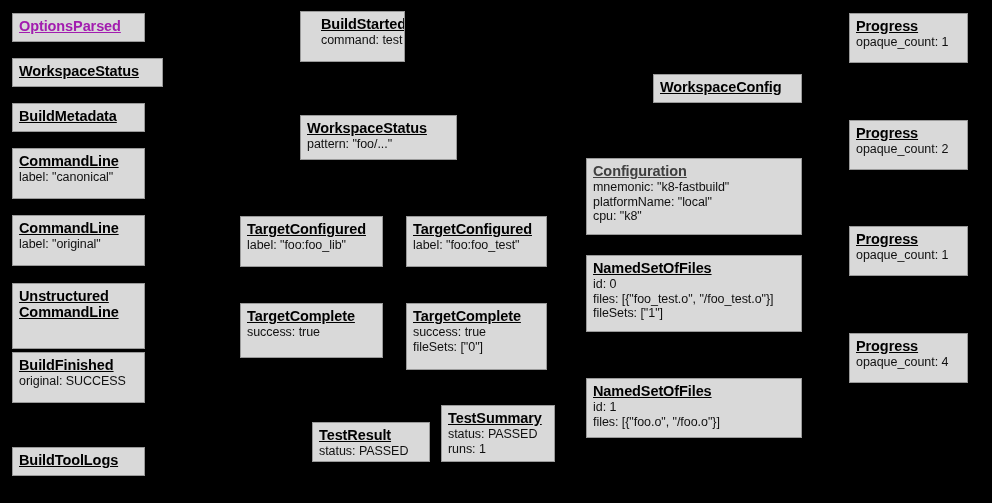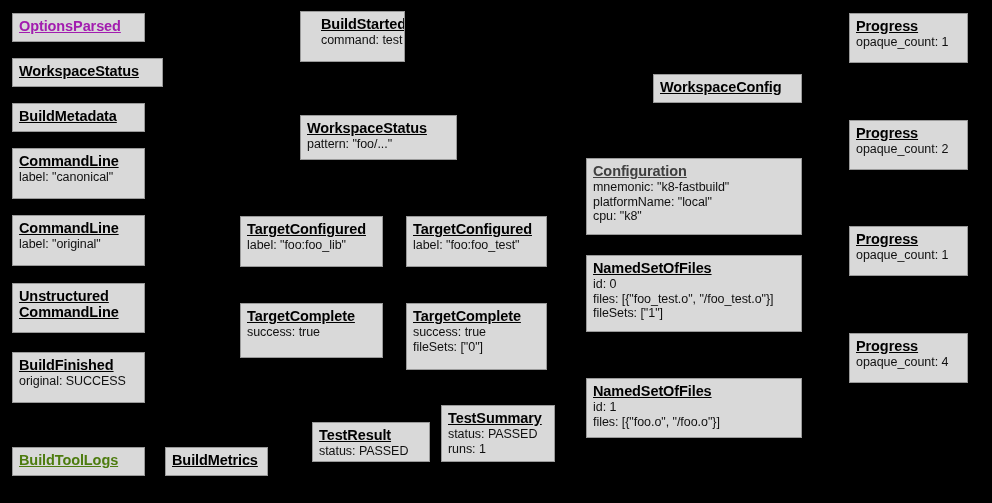--- a/index.html
+++ b/index.html
@@ -69,35 +69,32 @@
       <div class="fields">
         <span class="field">label: "canonical"</span>
       </div>
     </div>
     <div class="node" style="left: 12px; top: 215px; width: 133px; height: 51px; background: rgb(217, 217, 217); border-color: rgb(154, 154, 154);">
       <span class="title" style="color: rgb(0, 0, 0);">CommandLine</span>
       <div class="fields">
         <span class="field">label: "original"</span>
       </div>
     </div>
-    <div class="node" style="left: 12px; top: 283px; width: 133px; height: 50px; background: rgb(217, 217, 217); border-color: rgb(154, 154, 154);">
+    <div class="node" style="left: 12px; top: 283px; width: 133px; height: 66px; background: rgb(217, 217, 217); border-color: rgb(154, 154, 154);">
       <span class="title" style="color: rgb(0, 0, 0);">Unstructured
 CommandLine</span>
     </div>
     <div class="node" style="left: 12px; top: 352px; width: 133px; height: 51px; background: rgb(217, 217, 217); border-color: rgb(154, 154, 154);">
       <span class="title" style="color: rgb(0, 0, 0);">BuildFinished</span>
       <div class="fields">
         <span class="field">original: SUCCESS</span>
       </div>
     </div>
     <div class="node" style="left: 12px; top: 447px; width: 133px; height: 29px; background: rgb(217, 217, 217); border-color: rgb(154, 154, 154);">
-      <span class="title" style="color: #4d7c0f;">BuildToolLogs</span>
-    </div>
-    <div class="node" style="left: 165px; top: 447px; width: 103px; height: 29px; background: rgb(217, 217, 217); border-color: rgb(154, 154, 154);">
-      <span class="title" style="color: rgb(0, 0, 0);">BuildMetrics</span>
+      <span class="title" style="color: #000000;">BuildToolLogs</span>
     </div>
     <div class="node" style="left: 300px; top: 11px; width: 105px; height: 51px; background: rgb(217, 217, 217); border-color: rgb(154, 154, 154); padding-left: 20px;">
       <span class="title" style="color: rgb(0, 0, 0);">BuildStarted</span>
       <div class="fields">
         <span class="field">command: test</span>
       </div>
     </div>
     <div class="node" style="left: 300px; top: 115px; width: 157px; height: 45px; background: rgb(217, 217, 217); border-color: rgb(154, 154, 154);">
       <span class="title" style="color: rgb(0, 0, 0);">WorkspaceStatus</span>
       <div class="fields">

